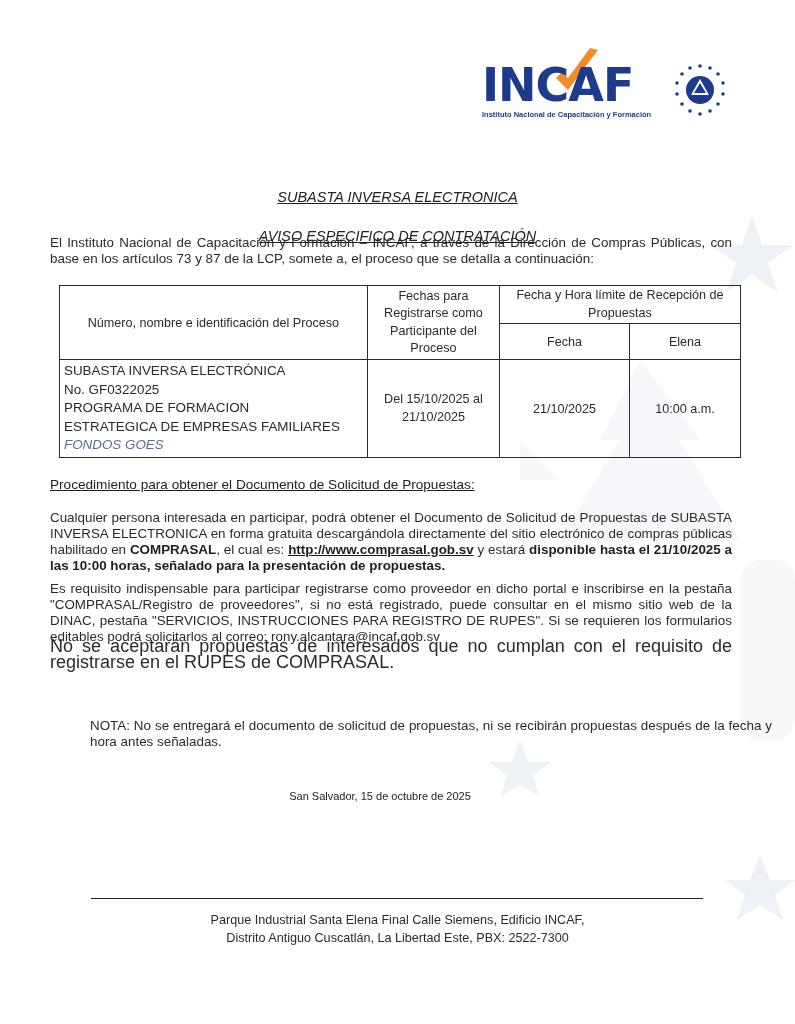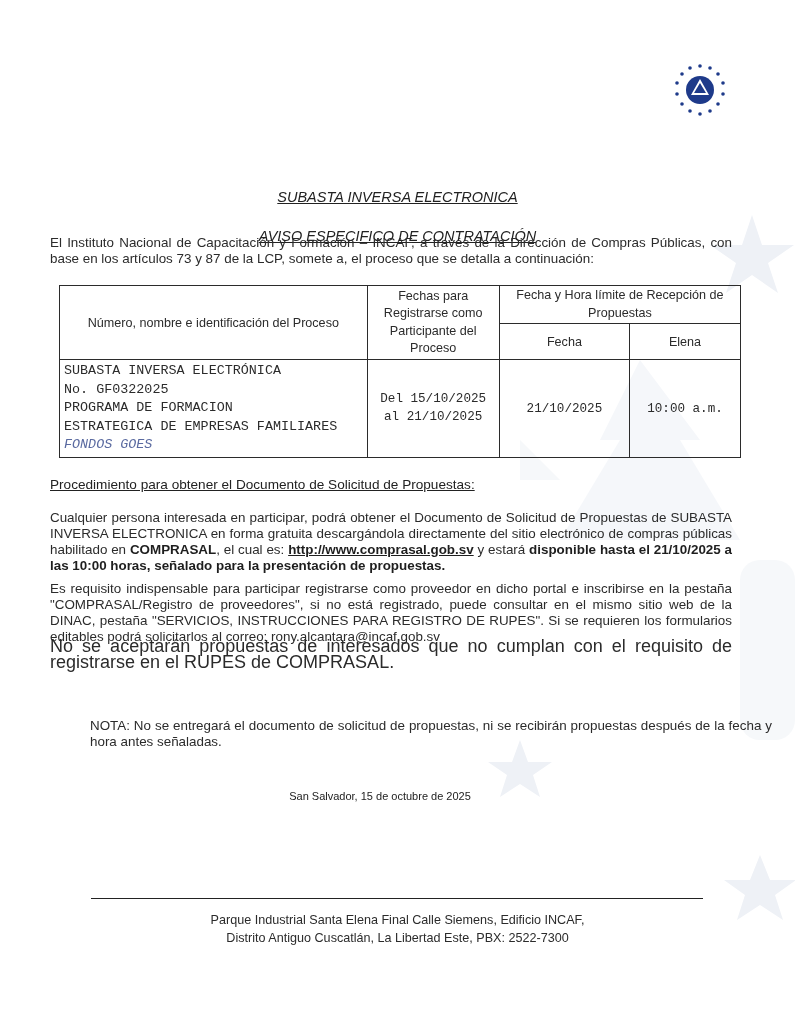--- a/index.html
+++ b/index.html
@@ -55,20 +55,27 @@
     <polygon points="752,215 762,245 794,245 768,263 778,293 752,275 726,293 736,263 710,245 742,245"></polygon>
     <polygon points="760,855 770,880 796,880 775,895 783,920 760,905 737,920 745,895 724,880 750,880"></polygon>
     <polygon points="520,740 528,762 552,762 533,775 540,797 520,784 500,797 507,775 488,762 512,762"></polygon>
     <path d="M640,360 L700,440 L680,440 L740,540 L560,540 L620,440 L600,440 Z" opacity="0.6"></path>
     <path d="M520,440 L560,480 L520,480 Z" opacity="0.5"></path>
     <rect x="740" y="560" width="55" height="180" rx="20" opacity="0.5"></rect>
   </g>
 </svg>
 
 <div class="header-logos">
+  <div class="incaf-logo">
+    <svg class="check-icon" width="50" height="44" viewBox="0 0 50 44">
+      <path d="M4,30 L16,42 L46,2 L38,0 L16,30 L10,24 Z" fill="#f28c28"></path>
+    </svg>
+    <div class="incaf-word">INCAF</div>
+    <div class="incaf-sub">Instituto Nacional de Capacitación y Formación</div>
+  </div>
   <svg class="seal" viewBox="0 0 56 56">
     <g fill="#1e3a8a">
       <circle cx="28" cy="4" r="1.8"></circle>
         <circle cx="38" cy="6" r="1.8"></circle>
         <circle cx="46" cy="12" r="1.8"></circle>
       <circle cx="51" cy="21" r="1.8"></circle>
         <circle cx="51" cy="32" r="1.8"></circle>
         <circle cx="46" cy="42" r="1.8"></circle>
       <circle cx="38" cy="49" r="1.8"></circle>
         <circle cx="28" cy="52" r="1.8"></circle>
@@ -94,21 +101,21 @@
   <tbody>
       <tr style="height:38px;">
     <th class="c1" rowspan="2">Número, nombre e identificación del Proceso</th>
     <th class="c2 hdr-multi" rowspan="2">Fechas para Registrarse como Participante del Proceso</th>
     <th colspan="2" class="hdr-multi">Fecha y Hora límite de Recepción de Propuestas</th>
   </tr>
   <tr style="height:36px;">
     <th class="c3">Fecha</th>
     <th class="c4">Elena</th>
   </tr>
-  <tr style="height:98px;font-family:Liberation Mono, monospace;">
+  <tr style="height:98px;">
     <td class="c1 proc-desc">
       <div>SUBASTA INVERSA ELECTRÓNICA</div>
       <div>No. GF0322025</div>
       <div>PROGRAMA DE FORMACION</div>
       <div>ESTRATEGICA DE EMPRESAS FAMILIARES</div>
       <div class="goes">FONDOS GOES</div>
     </td>
     <td class="c2 hdr-multi">Del 15/10/2025 al 21/10/2025</td>
     <td class="c3">21/10/2025</td>
     <td class="c4">10:00 a.m.</td>

